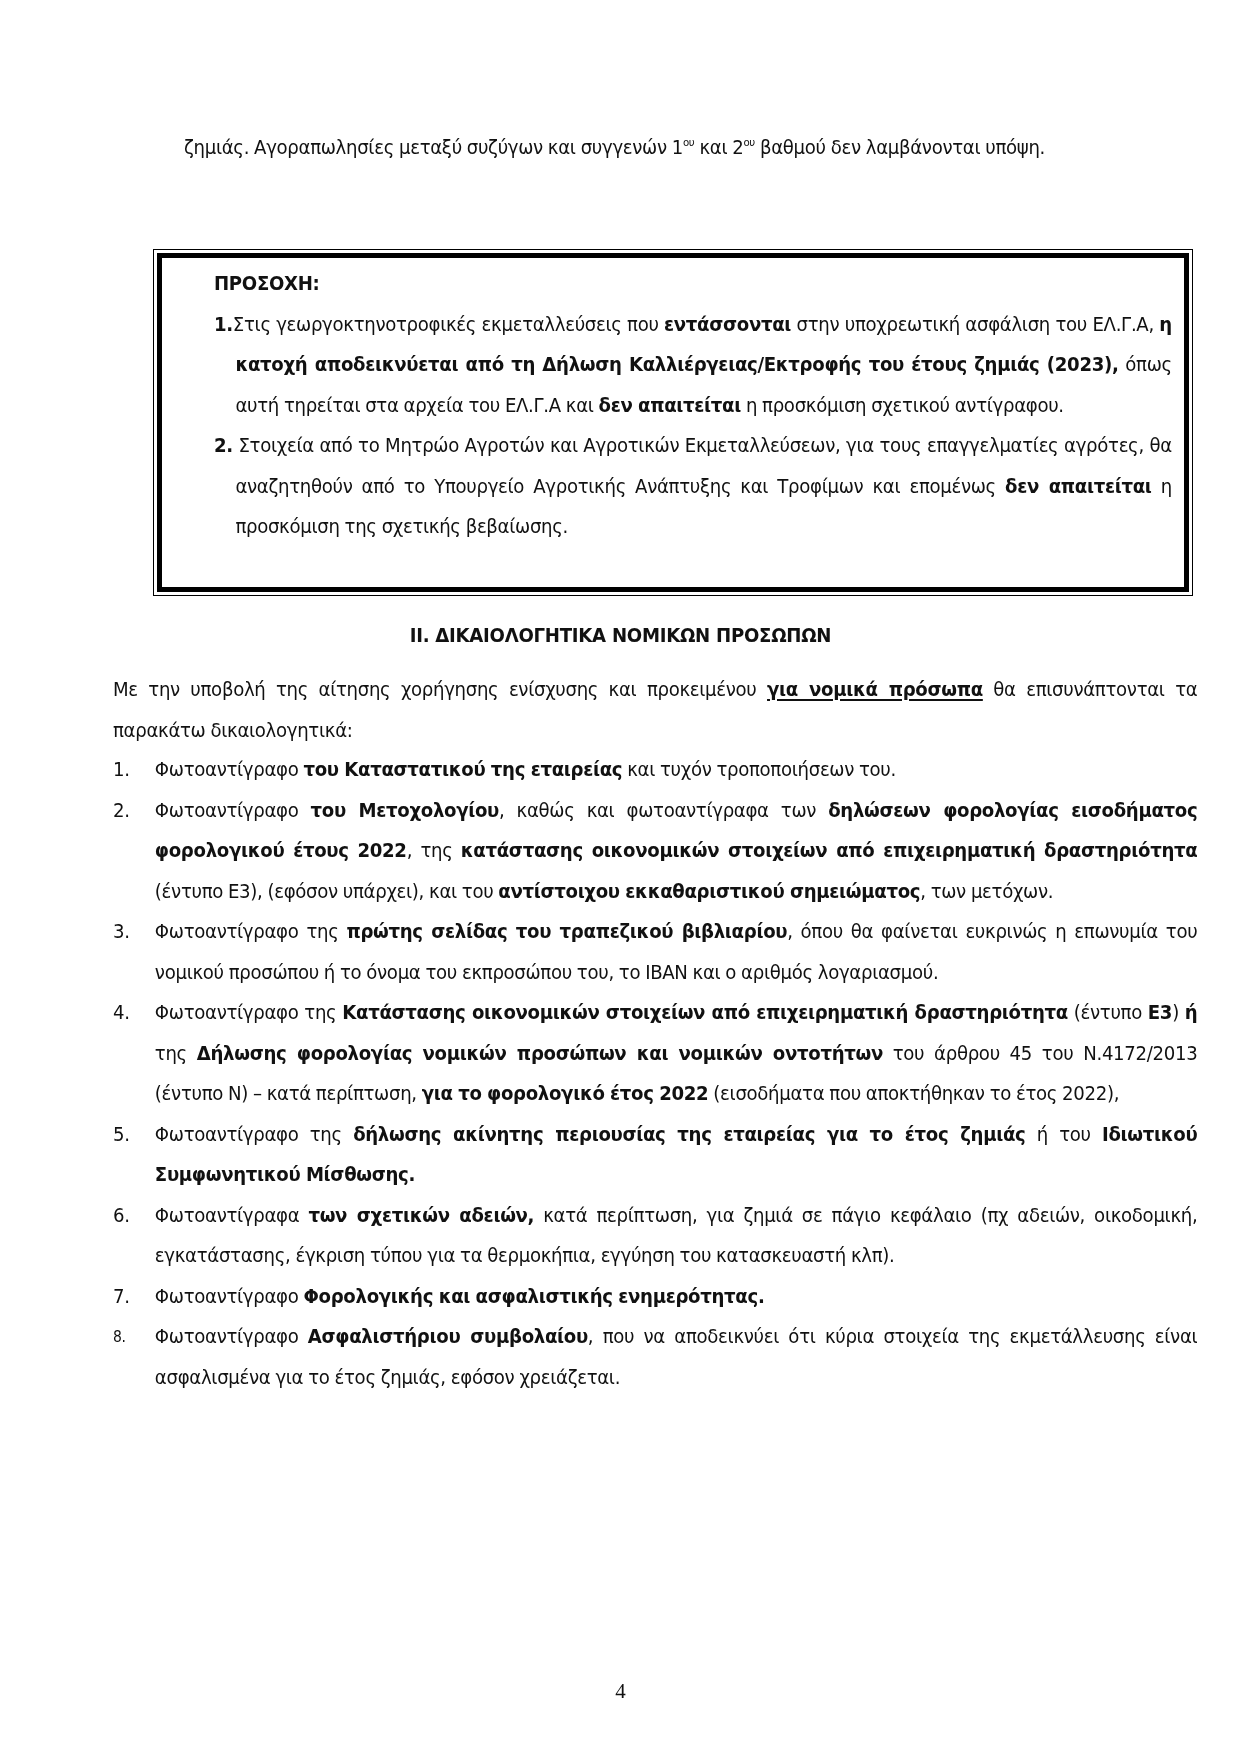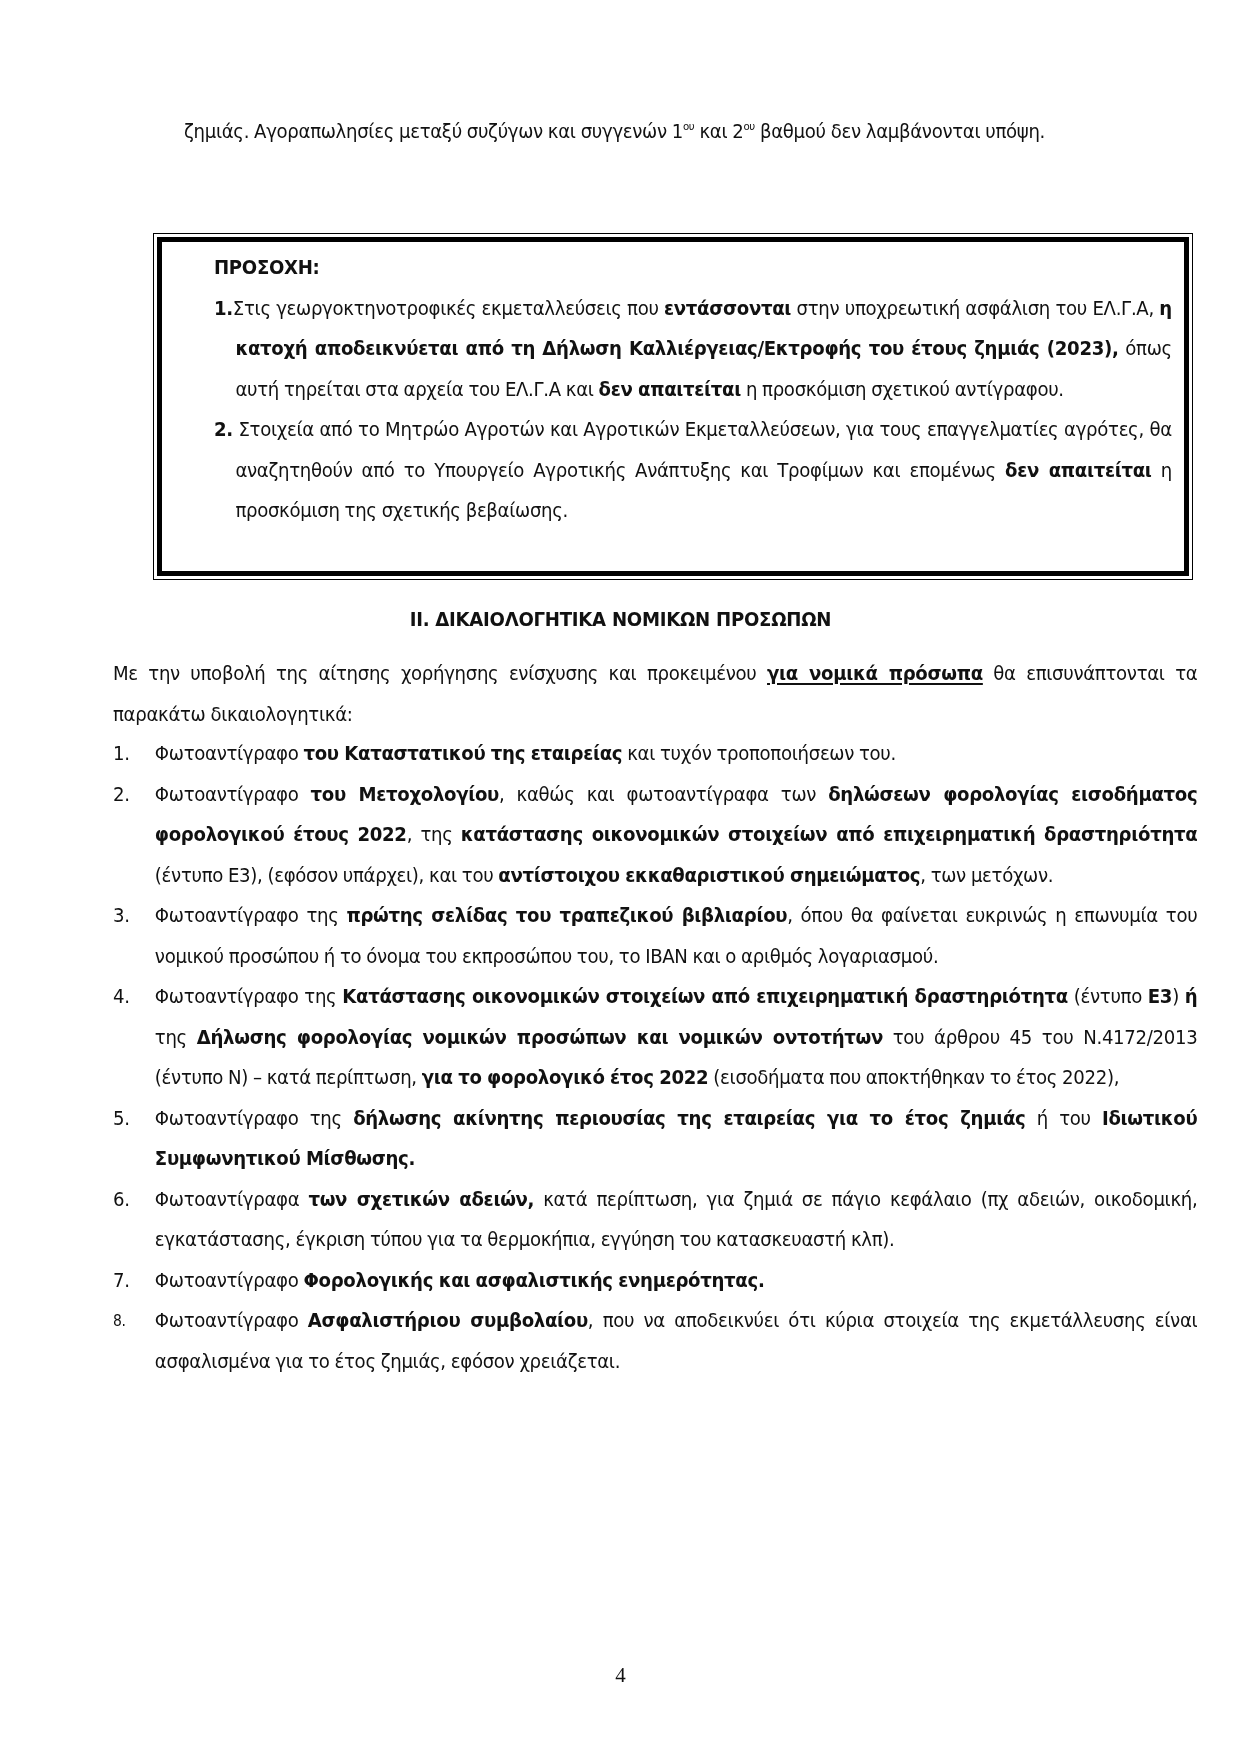--- a/index.html
+++ b/index.html
@@ -1,20 +1,20 @@
 <!DOCTYPE html>
 <html><head>
 <meta charset="utf-8">
 <style>
   html, body { margin: 0; padding: 0; background: #ffffff; }
   body {
     width: 1241px; height: 1755px; position: relative; overflow: hidden;
     font-family: "DejaVu Sans", sans-serif; color: #111111;
   }
-  .page { position: absolute; left: 0; top: 0; width: 1241px; height: 1463px; }
+  .page { position: absolute; left: 0; top: 16px; width: 1241px; height: 1463px; }
   .para {
     position: absolute; font-size: 19.5px; line-height: 40.5px;
     text-align: justify; letter-spacing: -0.35px; word-spacing: -0.5px;
     transform: scaleX(0.93); transform-origin: left top;
   }
   .intro { left: 184px; top: 112px; width: 1060px; }
   .intro sup { font-size: 11px; vertical-align: 8px; line-height: 0; }
   b { font-weight: bold; }
   u.strong { text-decoration: underline; text-decoration-thickness: 2px; text-underline-offset: 3px; }
 

